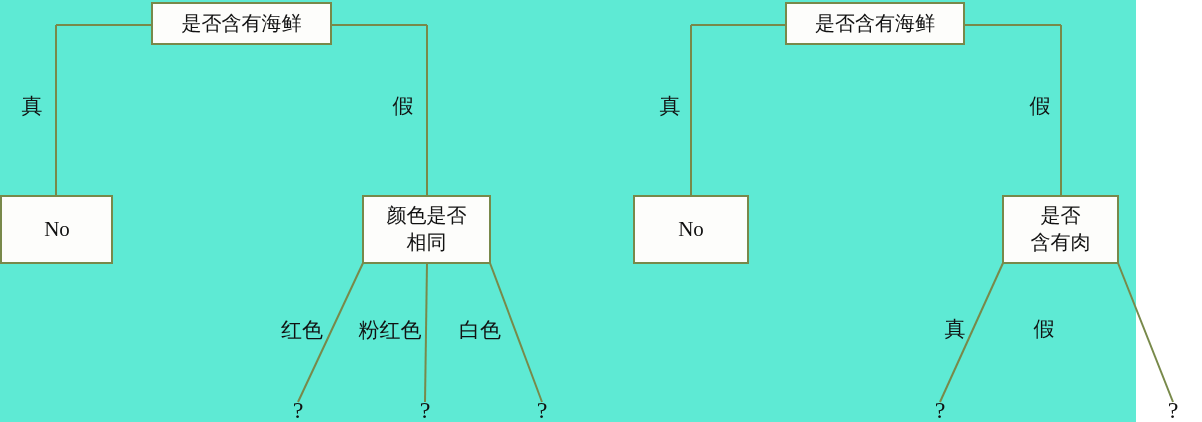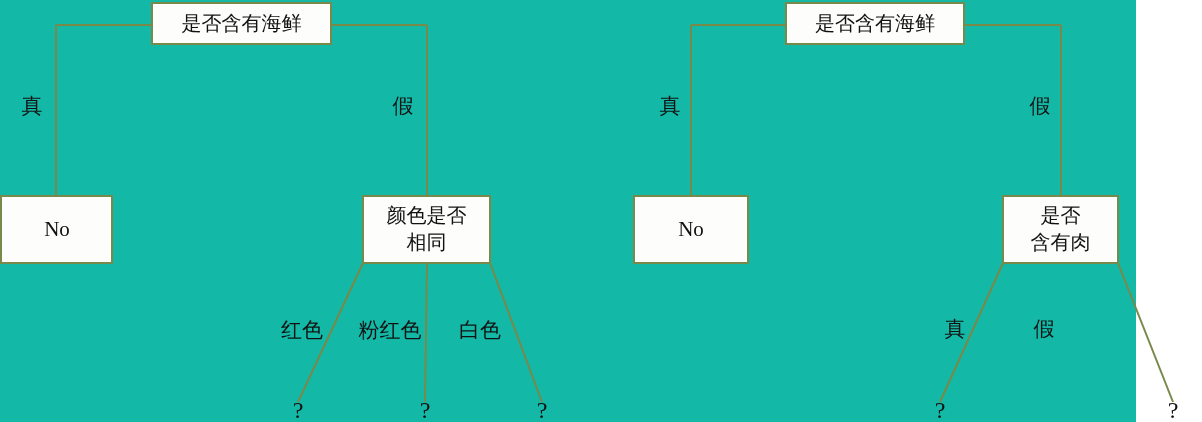--- a/index.html
+++ b/index.html
@@ -10,21 +10,21 @@
   body {
     width: 1202px;
     height: 422px;
     font-family: "Liberation Serif", "DejaVu Serif", serif;
     overflow: hidden;
   }
   #diagram-root {
     position: relative;
     width: 1136px;
     height: 422px;
-    background: #14b8a6;
+    background: #5eead4;
   }
   svg.tree-canvas {
     position: absolute;
     top: 0;
     left: 0;
     width: 1202px;
     height: 422px;
     display: block;
   }
   .node-box {

